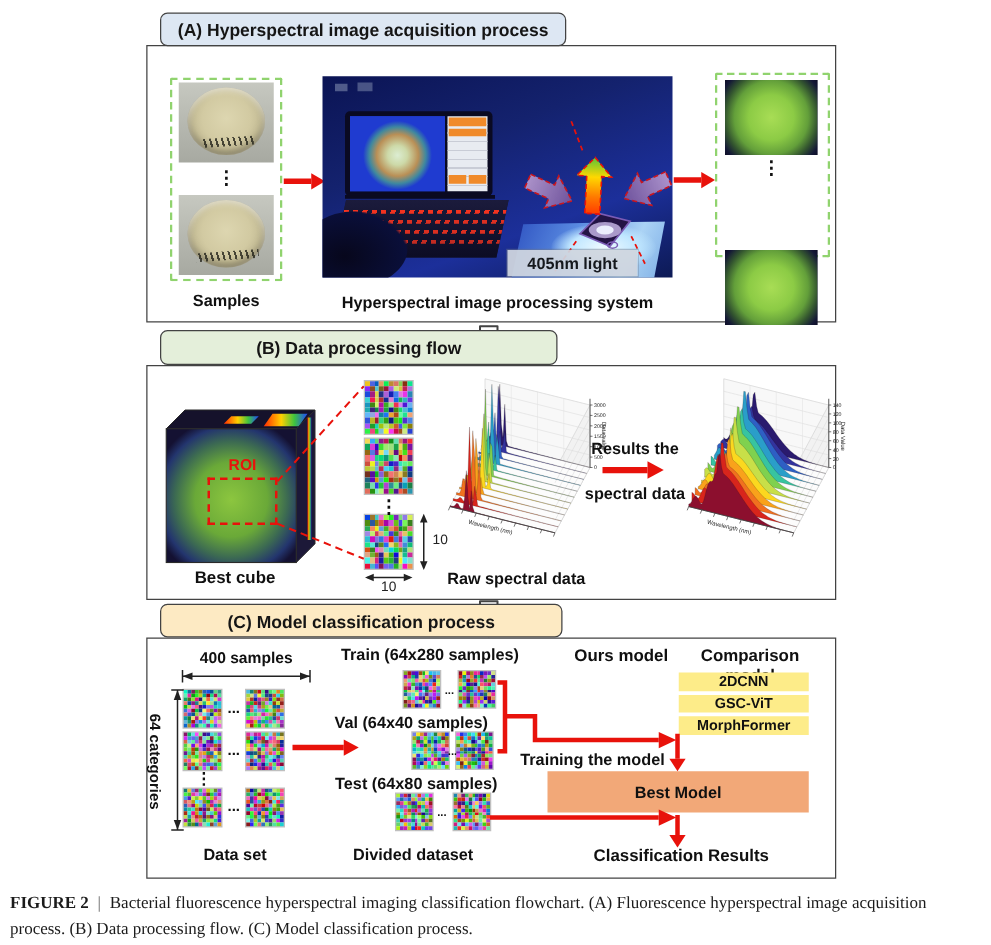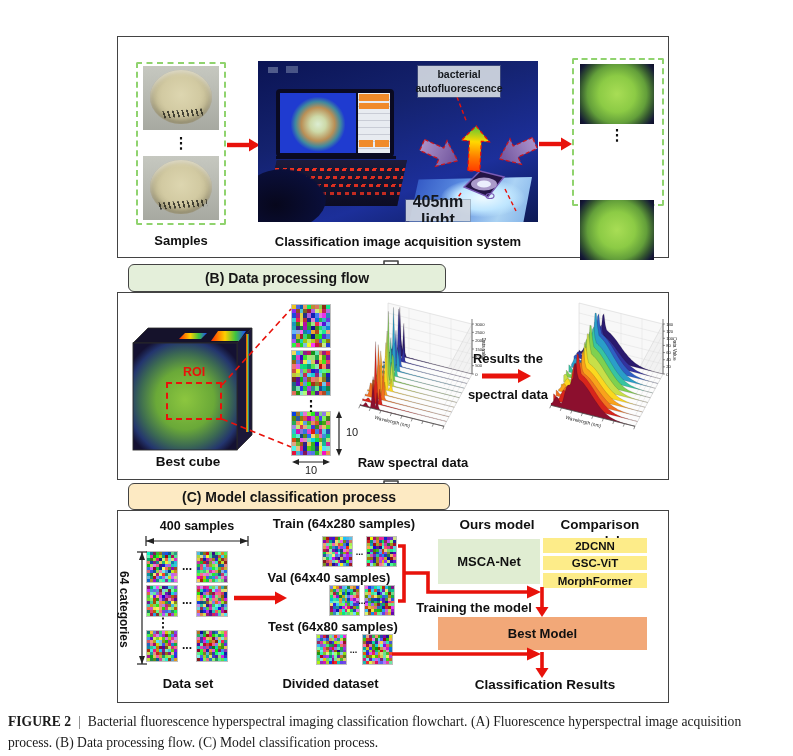--- a/index.html
+++ b/index.html
@@ -44,20 +44,23 @@
         linear-gradient(180deg,#1b1b3c,#0c0c24);
       background-size:100% 3px,100% 3px,100% 3px,100% 3px,100% 100%;
       background-position:0 8px,0 16px,0 24px,0 32px,0 0;background-repeat:no-repeat;}
 </style>
 </head>
 <body>
 
 <div class="canvas">
 
   <div class="abs panel" style="left:117px;top:36px;width:552px;height:222px;"></div>
+  <div class="abs ptitle" style="left:128px;top:10px;width:325px;height:27px;background:var(--title-a-bg,#dde7f3);">
+    <span>(A) Hyperspectral image acquisition process</span>
+  </div>
 
   <div class="abs dashbox" style="left:136px;top:62px;width:90px;height:163px;"></div>
   <div class="abs dish-photo" style="left:143px;top:66px;width:76px;height:64px;">
     <div class="dish" style="left:7px;top:4px;width:62px;height:54px;"></div>
     <div class="dish-marks" style="left:18px;top:44px;width:42px;"></div>
   </div>
   <div class="abs vdots" style="left:173px;top:135px;width:16px;">⋮</div>
   <div class="abs dish-photo" style="left:143px;top:156px;width:76px;height:64px;">
     <div class="dish" style="left:7px;top:4px;width:62px;height:54px;"></div>
     <div class="dish-marks" style="left:14px;top:45px;width:50px;"></div>
@@ -123,29 +126,25 @@
     <svg class="abs" style="left:238px;top:73px;transform:rotate(-24deg) scaleX(-1);" width="42" height="36">
       <polygon points="1,11 22,11 22,3 40,17 22,31 22,23 1,23" fill="url(#pg)" opacity=".85" stroke="#e8120b" stroke-width="1.3" stroke-dasharray="4 2.5"></polygon>
     </svg>
 
     <svg class="abs" style="left:0;top:0;pointer-events:none;" width="280" height="161">
       <line x1="199" y1="36" x2="209" y2="62" stroke="#e8120b" stroke-width="1.4" stroke-dasharray="4 3"></line>
       <line x1="203" y1="132" x2="186" y2="156" stroke="#e8120b" stroke-width="1.4" stroke-dasharray="4 3"></line>
       <line x1="247" y1="128" x2="258" y2="150" stroke="#e8120b" stroke-width="1.4" stroke-dasharray="4 3"></line>
     </svg>
 
-    <div class="abs greybox" style="left:160px;top:5px;width:82px;height:31px;font-size:10.5px;line-height:1.3;">
-      <span>bacterial</span>
-      <span>autofluorescence</span>
-    </div>
-    <div class="abs greybox" style="left:148px;top:139px;width:64px;height:21px;font-size:16px;">
+    <div class="abs greybox" style="left:148px;top:139px;width:104px;height:21px;font-size:13px;">
       <span>405nm light</span>
     </div>
   </div>
-  <div class="abs lbl" style="left:258px;top:234px;width:280px;">Classification image acquisition system</div>
+  <div class="abs lbl" style="left:258px;top:234px;width:280px;">Hyperspectral image processing system</div>
 
   <svg class="abs" style="left:539px;top:136px;" width="34" height="16">
     <line x1="0" y1="8" x2="22" y2="8" stroke="#e8120b" stroke-width="4.4"></line>
     <polygon points="22,1.5 22,14.5 33,8" fill="#e8120b"></polygon>
   </svg>
 
   <div class="abs dashbox" style="left:572px;top:58px;width:92px;height:148px;"></div>
   <div class="abs fl-img" style="left:580px;top:64px;width:74px;height:60px;"></div>
   <div class="abs vdots" style="left:609px;top:127px;width:16px;">⋮</div>
   <div class="abs fl-img" style="left:580px;top:140px;width:74px;height:60px;"></div>
@@ -1897,23 +1896,20 @@
       <i style="background:hsl(334 87.19450843520463% 44.65893865516409%)"></i>
       <i style="background:hsl(242 70.9799668751657% 68.15189371071756%)"></i>
       <i style="background:hsl(238 85.89467321522534% 65.55698980297893%)"></i>
       <i style="background:hsl(271 91.09096609055996% 71.00425958237611%)"></i>
       <i style="background:hsl(327 77.55913933739066% 58.82472585141659%)"></i>
       <i style="background:hsl(147 70.1210645865649% 66.66579415975139%)"></i>
     </div>
   <div class="abs lbl" style="left:258px;top:676px;width:145px;">Divided dataset</div>
 
   <div class="abs lbl" style="left:437px;top:517px;width:120px;font-size:13.5px;">Ours model</div>
-  <div class="abs" style="left:438px;top:539px;width:102px;height:45px;background:var(--ours-box-bg,#e0edd2);display:flex;align-items:center;justify-content:center;">
-    <span class="lbl">MSCA-Net</span>
-  </div>
   <div class="abs lbl" style="left:539px;top:517px;width:122px;font-size:13.5px;">Comparison model</div>
   <div class="abs" style="left:543px;top:538px;width:104px;height:15px;background:var(--comparison-box-bg,#fdec89);display:flex;align-items:center;justify-content:center;font-weight:700;font-size:11.5px;">
     <span>2DCNN</span>
   </div>
   <div class="abs" style="left:543px;top:556px;width:104px;height:14px;background:var(--comparison-box-bg,#fdec89);display:flex;align-items:center;justify-content:center;font-weight:700;font-size:11.5px;">
     <span>GSC-ViT</span>
   </div>
   <div class="abs" style="left:543px;top:573px;width:104px;height:15px;background:var(--comparison-box-bg,#fdec89);display:flex;align-items:center;justify-content:center;font-weight:700;font-size:11.5px;">
     <span>MorphFormer</span>
   </div>

